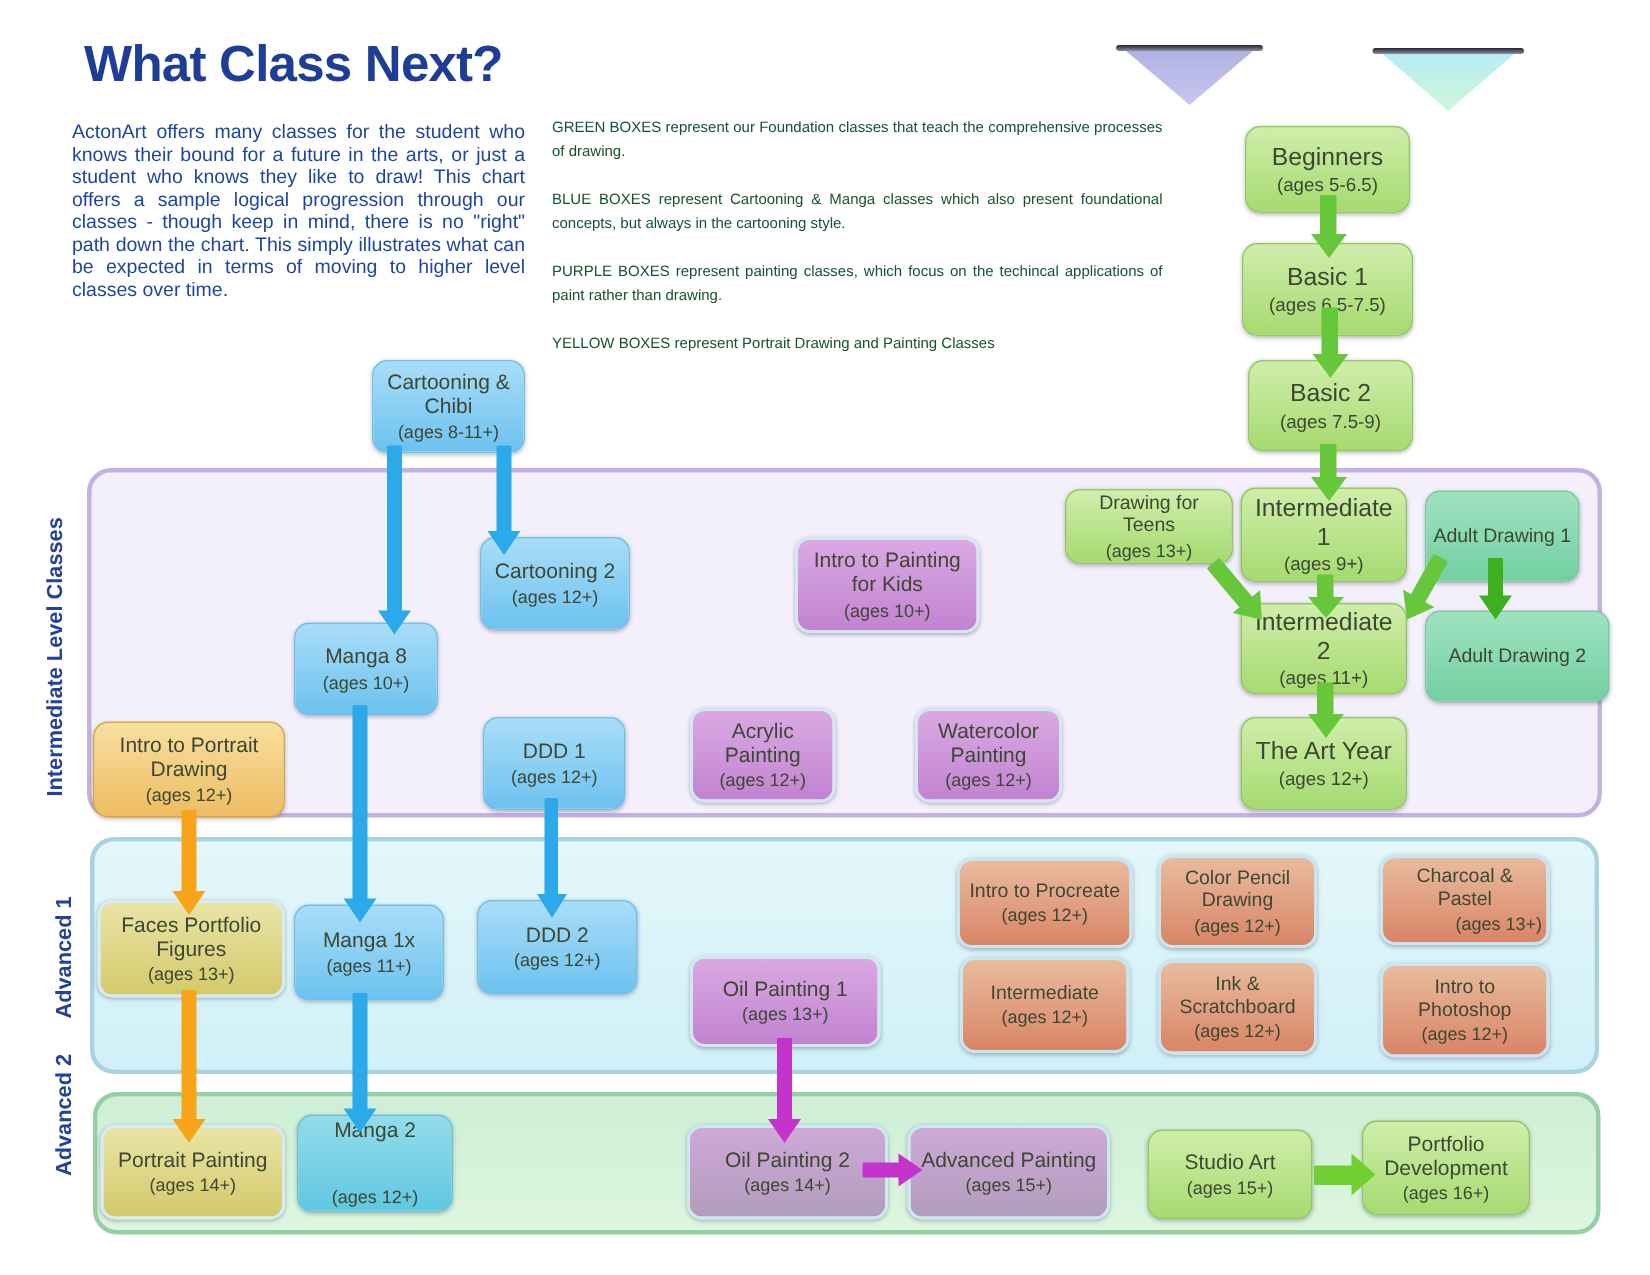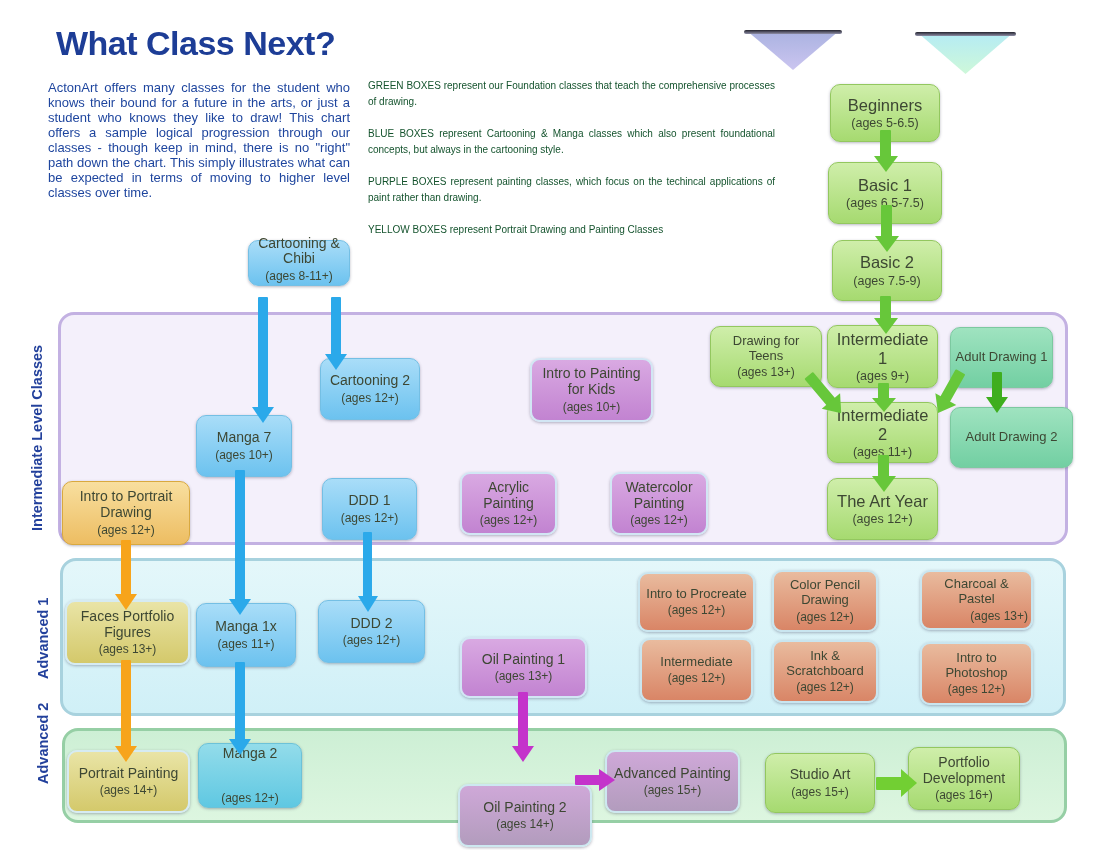--- a/index.html
+++ b/index.html
@@ -108,37 +108,37 @@
       <div class="na">(ages 5-6.5)</div>
     </div>
     <div class="node p-green s-lg" style="left: 828px; top: 162px; width: 114px; height: 62px;">
       <div class="nl">Basic 1</div>
       <div class="na">(ages 6.5-7.5)</div>
     </div>
     <div class="node p-green s-lg" style="left: 832px; top: 240px; width: 110px; height: 61px;">
       <div class="nl">Basic 2</div>
       <div class="na">(ages 7.5-9)</div>
     </div>
-    <div class="node p-blue s-md" style="left: 248px; top: 240px; width: 102px; height: 46px; justify-content: flex-end;">
+    <div class="node p-blue s-md" style="left: 248px; top: 240px; width: 102px; height: 62px;">
       <div class="nl">Cartooning &amp; Chibi</div>
       <div class="na">(ages 8-11+)</div>
     </div>
     <div class="node p-blue s-md" style="left: 320px; top: 358px; width: 100px; height: 62px;">
       <div class="nl">Cartooning 2</div>
       <div class="na">(ages 12+)</div>
     </div>
     <div class="node p-blue s-md" style="left: 196px; top: 415px; width: 96px; height: 62px;">
-      <div class="nl">Manga 7</div>
+      <div class="nl">Manga 8</div>
       <div class="na">(ages 10+)</div>
     </div>
     <div class="node p-purple s-md" style="left: 530px; top: 358px; width: 123px; height: 64px;">
       <div class="nl">Intro to Painting for Kids</div>
       <div class="na">(ages 10+)</div>
     </div>
-    <div class="node p-green s-sm" style="left: 710px; top: 326px; width: 112px; height: 61px;">
+    <div class="node p-green s-sm" style="left: 710px; top: 326px; width: 112px; height: 50px;">
       <div class="nl">Drawing for Teens</div>
       <div class="na">(ages 13+)</div>
     </div>
     <div class="node p-green s-lg" style="left: 827px; top: 325px; width: 111px; height: 63px;">
       <div class="nl">Intermediate 1</div>
       <div class="na">(ages 9+)</div>
     </div>
     <div class="node p-teal s-sm" style="left: 950px; top: 327px; width: 103px; height: 61px;">
       <div class="nl">Adult Drawing 1</div>
     </div>
@@ -210,21 +210,21 @@
       <div class="na">(ages 12+)</div>
     </div>
     <div class="node p-olive s-md" style="left: 67px; top: 750px; width: 123px; height: 63px;">
       <div class="nl">Portrait Painting</div>
       <div class="na">(ages 14+)</div>
     </div>
     <div class="node p-cyan s-md" style="left: 198px; top: 743px; width: 104px; height: 65px;">
       <div class="nl">Manga 2</div>
       <div class="na">(ages 12+)</div>
     </div>
-    <div class="node p-purpleMuted s-md" style="left: 458px; top: 784px; width: 134px; height: 63px; text-align: right;">
+    <div class="node p-purpleMuted s-md" style="left: 458px; top: 750px; width: 134px; height: 63px; text-align: right;">
       <div class="nl">Oil Painting 2</div>
       <div class="na">(ages 14+)</div>
     </div>
     <div class="node p-purpleMuted s-md" style="left: 605px; top: 750px; width: 135px; height: 63px;">
       <div class="nl">Advanced Painting</div>
       <div class="na">(ages 15+)</div>
     </div>
     <div class="node p-green s-md" style="left: 765px; top: 753px; width: 110px; height: 60px;">
       <div class="nl">Studio Art</div>
       <div class="na">(ages 15+)</div>

